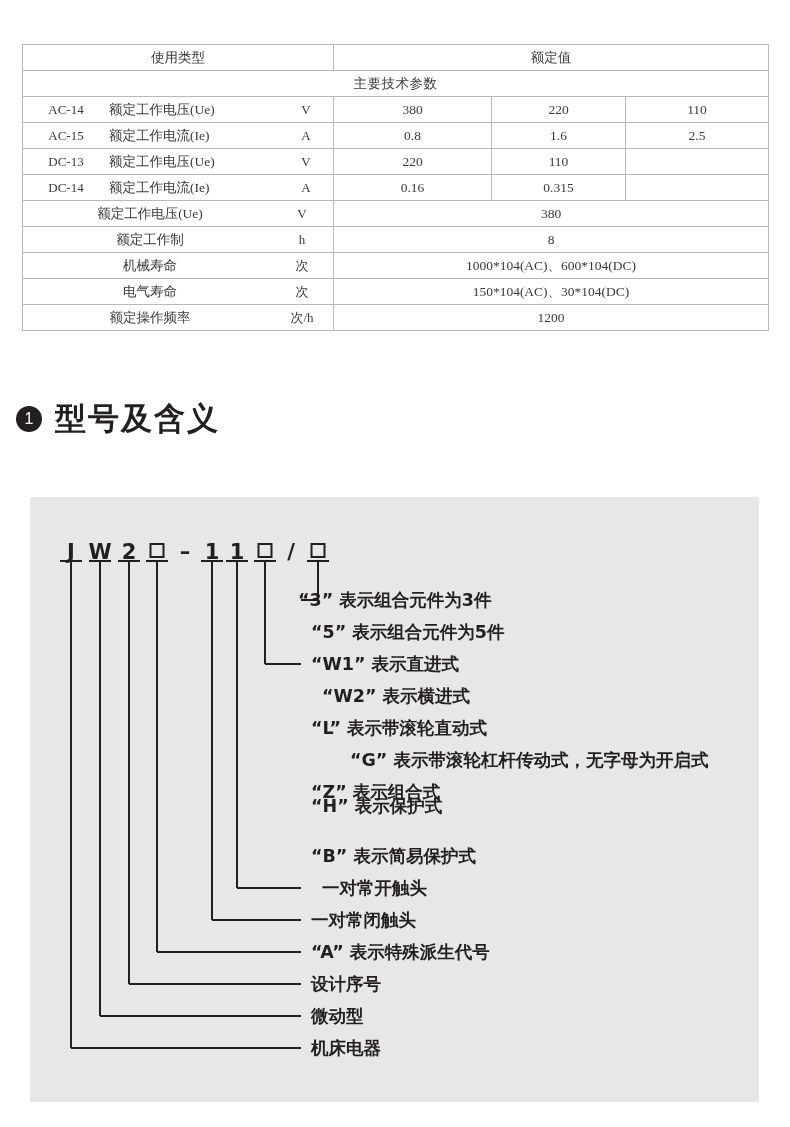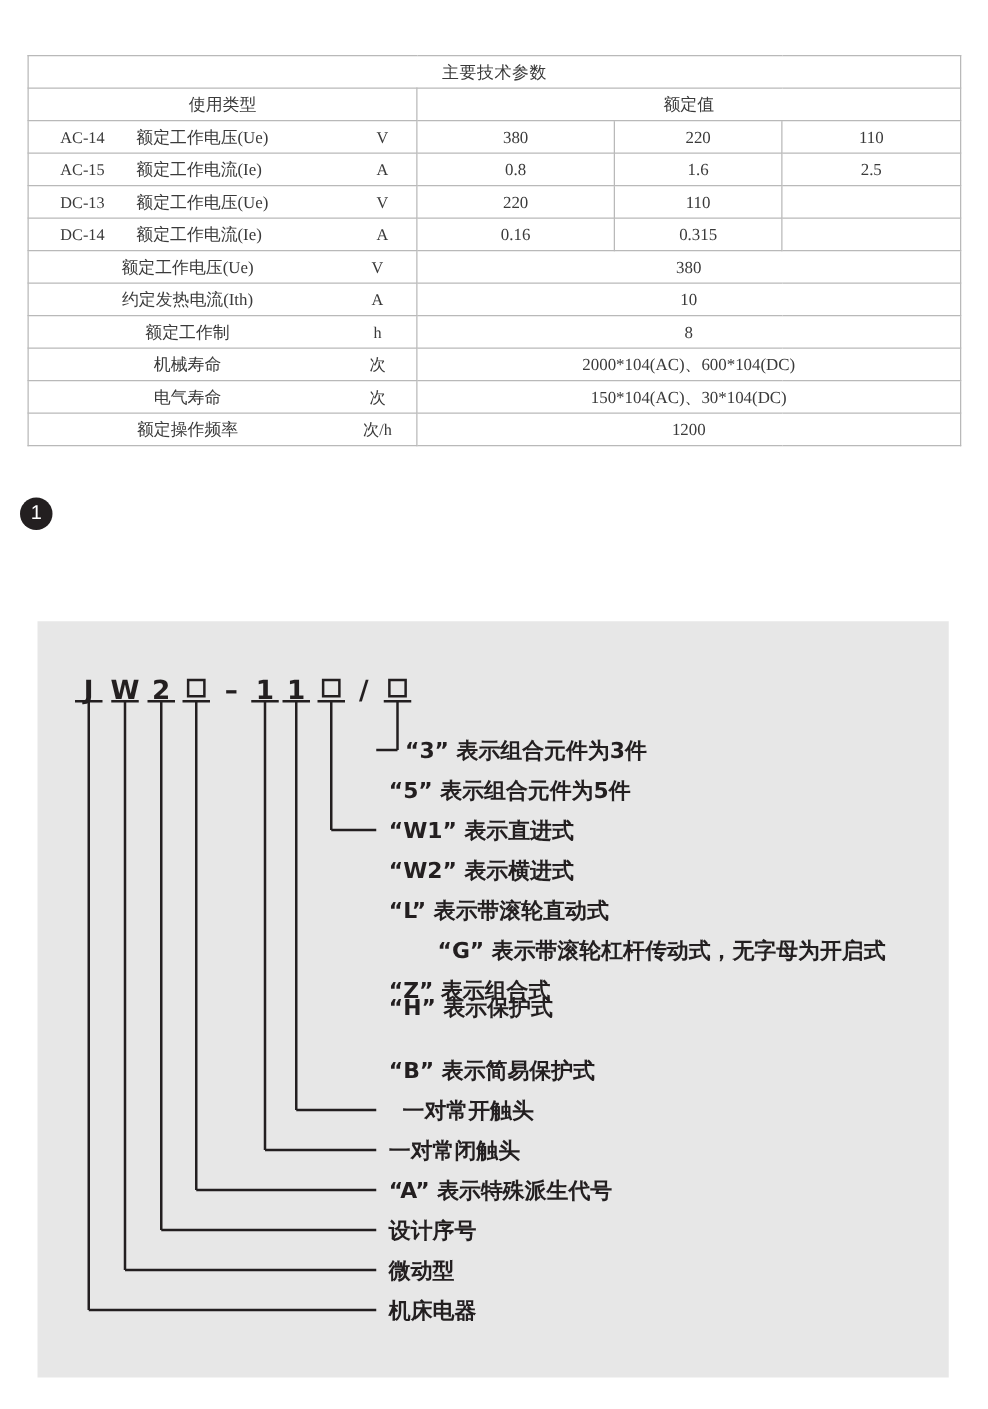--- a/index.html
+++ b/index.html
@@ -184,25 +184,25 @@
 <div class="spec-table-wrap">
   <table class="spec">
     <colgroup>
       <col style="width:311px">
       <col style="width:158px">
       <col style="width:134px">
       <col style="width:143px">
     </colgroup>
     <tbody>
       <tr>
-        <td colspan="4" class="cap-title cjk">主要技术参数</td>
-      </tr>
-      <tr>
         <td class="cjk">使用类型</td>
         <td colspan="3" class="cjk">额定值</td>
+      </tr>
+      <tr>
+        <td colspan="4" class="cap-title cjk">主要技术参数</td>
       </tr>
 
       <tr>
         <td class="lcell">
           <div class="leftrow">
             <span class="lr-code">AC-14</span>
             <span class="lr-desc cjk">额定工作电压(Ue)</span>
             <span class="lr-unit">V</span>
           </div>
         </td>
@@ -255,43 +255,34 @@
           <div class="simplerow">
             <span class="sr-desc cjk">额定工作电压(Ue)</span>
             <span class="sr-unit">V</span>
           </div>
         </td>
         <td colspan="3" class="cjk">380</td>
       </tr>
       <tr>
         <td class="lcell">
           <div class="simplerow">
-            <span class="sr-desc cjk">约定发热电流(Ith)</span>
-            <span class="sr-unit">A</span>
-          </div>
-        </td>
-        <td colspan="3" class="cjk">10</td>
-      </tr>
-      <tr>
-        <td class="lcell">
-          <div class="simplerow">
             <span class="sr-desc cjk">额定工作制</span>
             <span class="sr-unit">h</span>
           </div>
         </td>
         <td colspan="3" class="cjk">8</td>
       </tr>
       <tr>
         <td class="lcell">
           <div class="simplerow">
             <span class="sr-desc cjk">机械寿命</span>
             <span class="sr-unit">次</span>
           </div>
         </td>
-        <td colspan="3" class="cjk">2000*104(AC)、600*104(DC)</td>
+        <td colspan="3" class="cjk">1000*104(AC)、600*104(DC)</td>
       </tr>
       <tr>
         <td class="lcell">
           <div class="simplerow">
             <span class="sr-desc cjk">电气寿命</span>
             <span class="sr-unit">次</span>
           </div>
         </td>
         <td colspan="3" class="cjk">150*104(AC)、30*104(DC)</td>
       </tr>
@@ -303,20 +294,21 @@
           </div>
         </td>
         <td colspan="3" class="cjk">1200</td>
       </tr>
     </tbody>
   </table>
 </div>
 
 <div class="section-head">
   <div class="bullet-num">1</div>
+  <div class="section-title">型号及含义</div>
 </div>
 
 <div class="model-panel">
   <svg class="leader-svg" id="leader-svg" viewBox="0 0 729 605">
       <line x1="277" y1="64" x2="299" y2="64" stroke="#231f20" stroke-width="2"></line>
       <line x1="288" y1="64" x2="288" y2="103" stroke="#231f20" stroke-width="2"></line>
       <line x1="288" y1="103" x2="271" y2="103" stroke="#231f20" stroke-width="2"></line>
       <line x1="224" y1="64" x2="246" y2="64" stroke="#231f20" stroke-width="2"></line>
       <line x1="235" y1="64" x2="235" y2="167" stroke="#231f20" stroke-width="2"></line>
       <line x1="235" y1="167" x2="271" y2="167" stroke="#231f20" stroke-width="2"></line>
@@ -345,24 +337,24 @@
       <div class="mc-char" style="left: 99px;">2</div>
       <div class="mc-box" style="left: 127px;"></div>
       <div class="mc-char" style="left: 155px;">–</div>
       <div class="mc-char" style="left: 182px;">1</div>
       <div class="mc-char" style="left: 207px;">1</div>
       <div class="mc-box" style="left: 235px;"></div>
       <div class="mc-char" style="left: 261px;">/</div>
       <div class="mc-box" style="left: 288px;"></div>
     </div>
   <div id="annotation-layer">
-      <div class="ann-text" style="left: 294px; top: 103px;">“3” 表示组合元件为3件</div>
+      <div class="ann-text" style="left: 268px; top: 103px;">“3” 表示组合元件为3件</div>
       <div class="ann-text" style="left: 281px; top: 135px; text-align: right;">“5” 表示组合元件为5件</div>
       <div class="ann-text" style="left: 281px; top: 167px;">“W1” 表示直进式</div>
-      <div class="ann-text" style="left: 281px; top: 199px;">“W2” 表示横进式</div>
+      <div class="ann-text" style="left: 292px; top: 199px;">“W2” 表示横进式</div>
       <div class="ann-text" style="left: 281px; top: 231px;">“L” 表示带滚轮直动式</div>
       <div class="ann-text" style="left: 281px; top: 263px; margin-left: 39px;">“G” 表示带滚轮杠杆传动式，无字母为开启式</div>
       <div class="ann-text" style="left: 281px; top: 295px;">“Z” 表示组合式</div>
       <div class="ann-text" style="left: 281px; top: 309px;">“H” 表示保护式</div>
       <div class="ann-text" style="left: 281px; top: 359px;">“B” 表示简易保护式</div>
       <div class="ann-text" style="left: 292px; top: 391px;">一对常开触头</div>
       <div class="ann-text" style="left: 281px; top: 423px;">一对常闭触头</div>
       <div class="ann-text" style="left: 281px; top: 455px;">“A” 表示特殊派生代号</div>
       <div class="ann-text" style="left: 281px; top: 487px;">设计序号</div>
       <div class="ann-text" style="left: 281px; top: 519px;">微动型</div>

